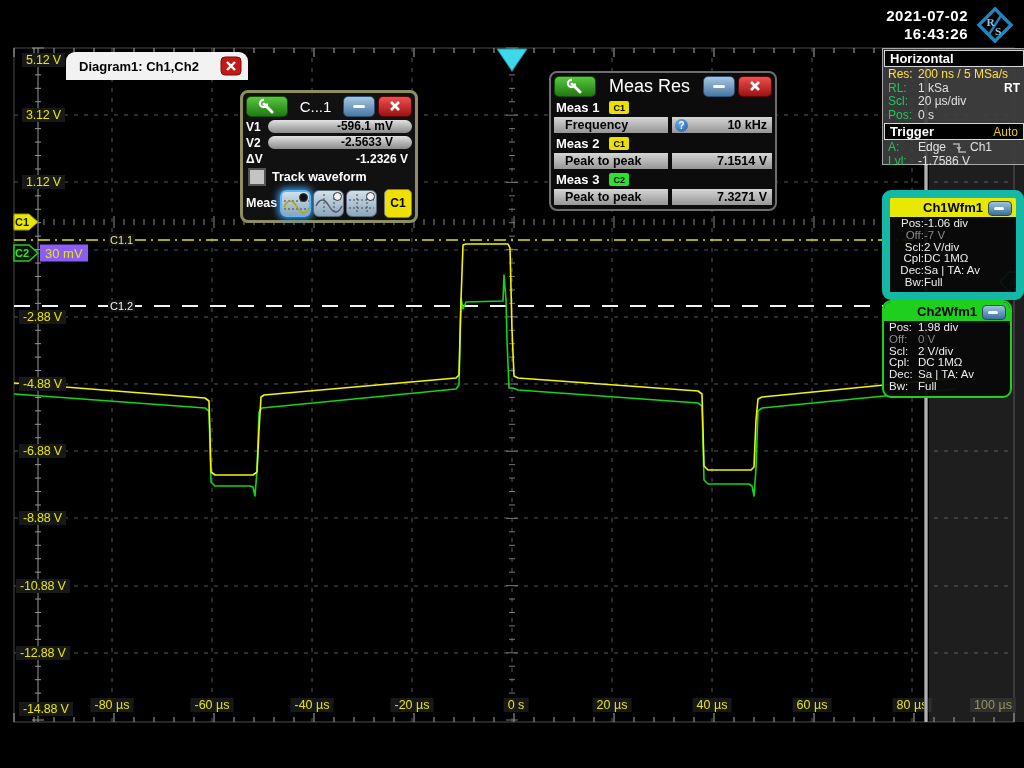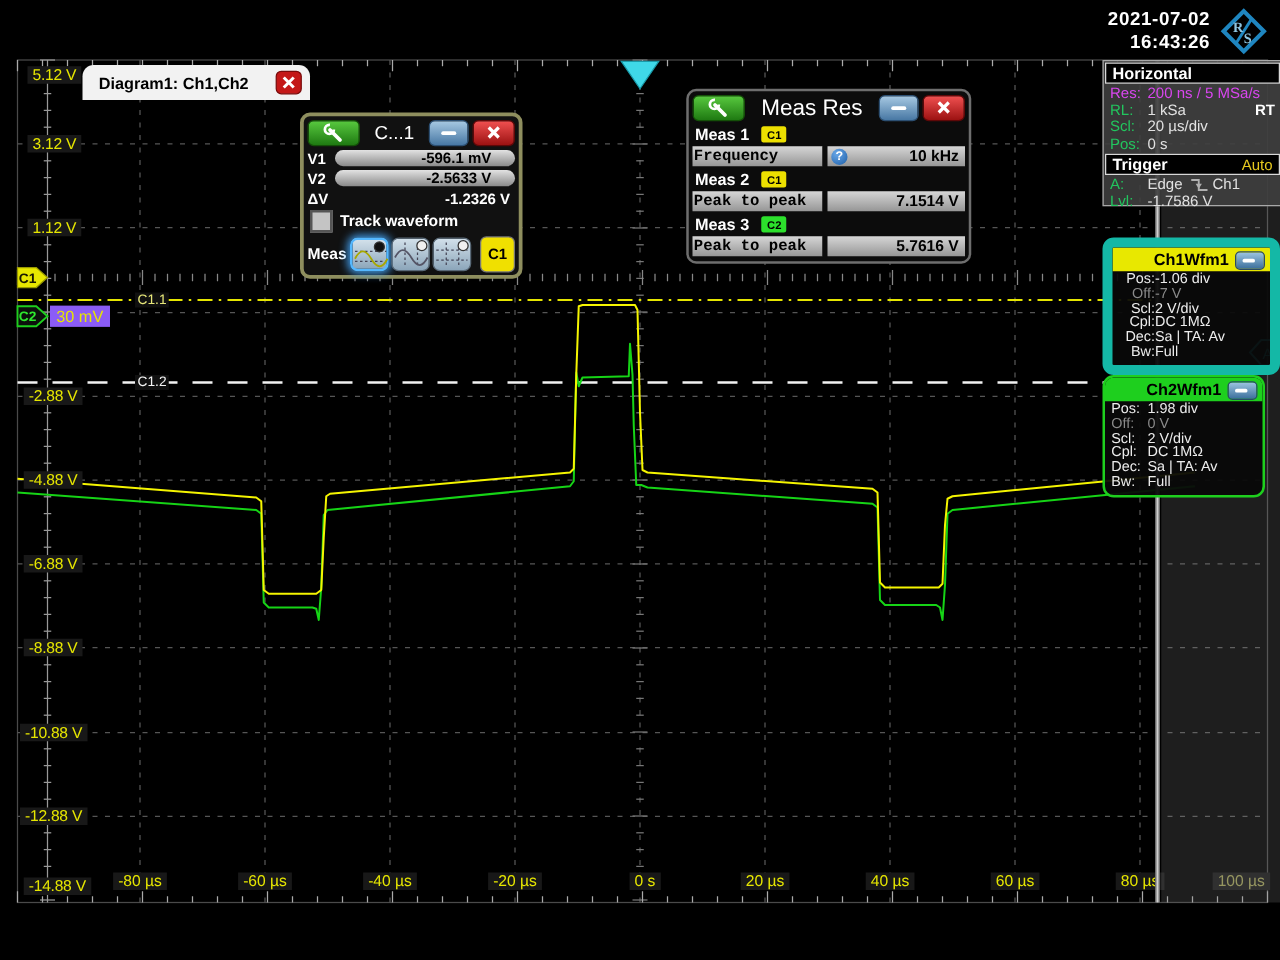--- a/index.html
+++ b/index.html
@@ -25,21 +25,21 @@
         background:rgba(135,135,135,0.22);}
   #splitter{position:absolute;left:924px;top:48px;width:4px;height:674px;
         background:linear-gradient(90deg,#555,#cfcfcf 50%,#555);}
   .sidepanel{position:absolute;left:882px;width:142px;background:rgba(62,62,62,0.9);
         border:1px solid #a8a8a8;font-size:12px;color:#ddd;}
   .sidehdr{margin:1px;background:#000;border:1px solid #d8d8d8;color:#fff;font-weight:bold;
         font-size:13px;padding:0 5px;display:flex;justify-content:space-between;align-items:center;height:15px;}
   .srow{padding:0 5px;height:13.5px;line-height:13.5px;display:flex;white-space:nowrap;}
   .srow .lab{color:#22c55e;width:30px;flex:none;}
   .srow .val{color:#e2e2e2;}
-  .srow.dim .lab,.srow.dim .val{color:#d946ef;}
+  .srow.dim .lab,.srow.dim .val{color:#fde047;}
   .rt{margin-left:auto;color:#fff;font-weight:bold;}
   .auto{color:#e6c81e;font-weight:normal;font-size:12px;}
   .ch1col{color:#e8e800;}
   
   .wfmpanel{position:absolute;left:882px;width:126px;border-radius:9px;overflow:hidden;
         font-size:11.5px;background:rgba(8,8,8,0.94);}
   .wfmpanel .whdr{height:19px;display:flex;align-items:center;justify-content:center;
         font-weight:bold;font-size:13px;color:#000;position:relative;}
   .wfmpanel .wmin{position:absolute;right:4px;top:3px;width:22px;height:13px;border-radius:4px;
         background:linear-gradient(#9cc4e0,#3c6f9c);border:1px solid #2a4a66;}
@@ -84,21 +84,21 @@
   .radio.on{background:#111;}
   .srcbtn{width:26px;height:27px;margin-left:5px;border-radius:5px;background:#f0e000;border:1px solid #777;
         color:#000;font-weight:bold;font-size:12px;display:flex;align-items:center;justify-content:center;position:relative;}
   
   .mgrp-label{display:flex;align-items:center;height:17px;font-size:13px;font-weight:bold;padding-left:2px;}
   .badge{margin-left:10px;width:20px;height:13px;border-radius:2px;color:#000;font-size:9px;font-weight:bold;
         display:flex;align-items:center;justify-content:center;}
   .mbar{display:flex;height:16px;margin:1px 0 2px 0;}
   .mcell{background:linear-gradient(#d6d6d6,#969696);color:#000;font-weight:bold;font-size:12.5px;
         line-height:16px;white-space:nowrap;}
-  .mleft{width:103px;flex:none;padding-left:1px;font-family:Liberation Mono, monospace;}
+  .mleft{width:103px;flex:none;padding-left:11px;}
   .mgap{width:4px;flex:none;background:#0c0c0c;}
   .mright{flex:1;text-align:right;padding-right:5px;position:relative;}
   .helpico{position:absolute;left:3px;top:1.5px;width:13px;height:13px;border-radius:50%;
         background:radial-gradient(circle at 35% 30%,#6aa8e8,#1c5ea8);color:#fff;font-size:10px;font-weight:bold;
         text-align:center;line-height:13px;}
   
   #amarker{position:absolute;left:998px;top:270px;}
 </style>
 </head>
 <body>
@@ -696,21 +696,21 @@
       <span class="mgap"></span>
       <span class="mcell mright"><span>7.1514 V</span></span>
     </div>
     <div class="mgrp-label">
       <span>Meas 3</span>
       <span class="badge" style="background:#2ce02c">C2</span>
     </div>
     <div class="mbar">
       <span class="mcell mleft">Peak to peak</span>
       <span class="mgap"></span>
-      <span class="mcell mright"><span>5.7616 V</span></span>
+      <span class="mcell mright"><span>7.3271 V</span></span>
     </div>
   </div>
 
   <div id="clock">
     <div>2021-07-02</div>
     <div>16:43:26</div>
   </div>
   <svg id="rslogo" viewBox="0 0 40 40">
     <rect x="8" y="8" width="24" height="24" transform="rotate(45 20 20)" fill="#000" stroke="#1f86c0" stroke-width="3.5"></rect>
     <line x1="27" y1="9" x2="13" y2="31" stroke="#1f86c0" stroke-width="2.5"></line>

